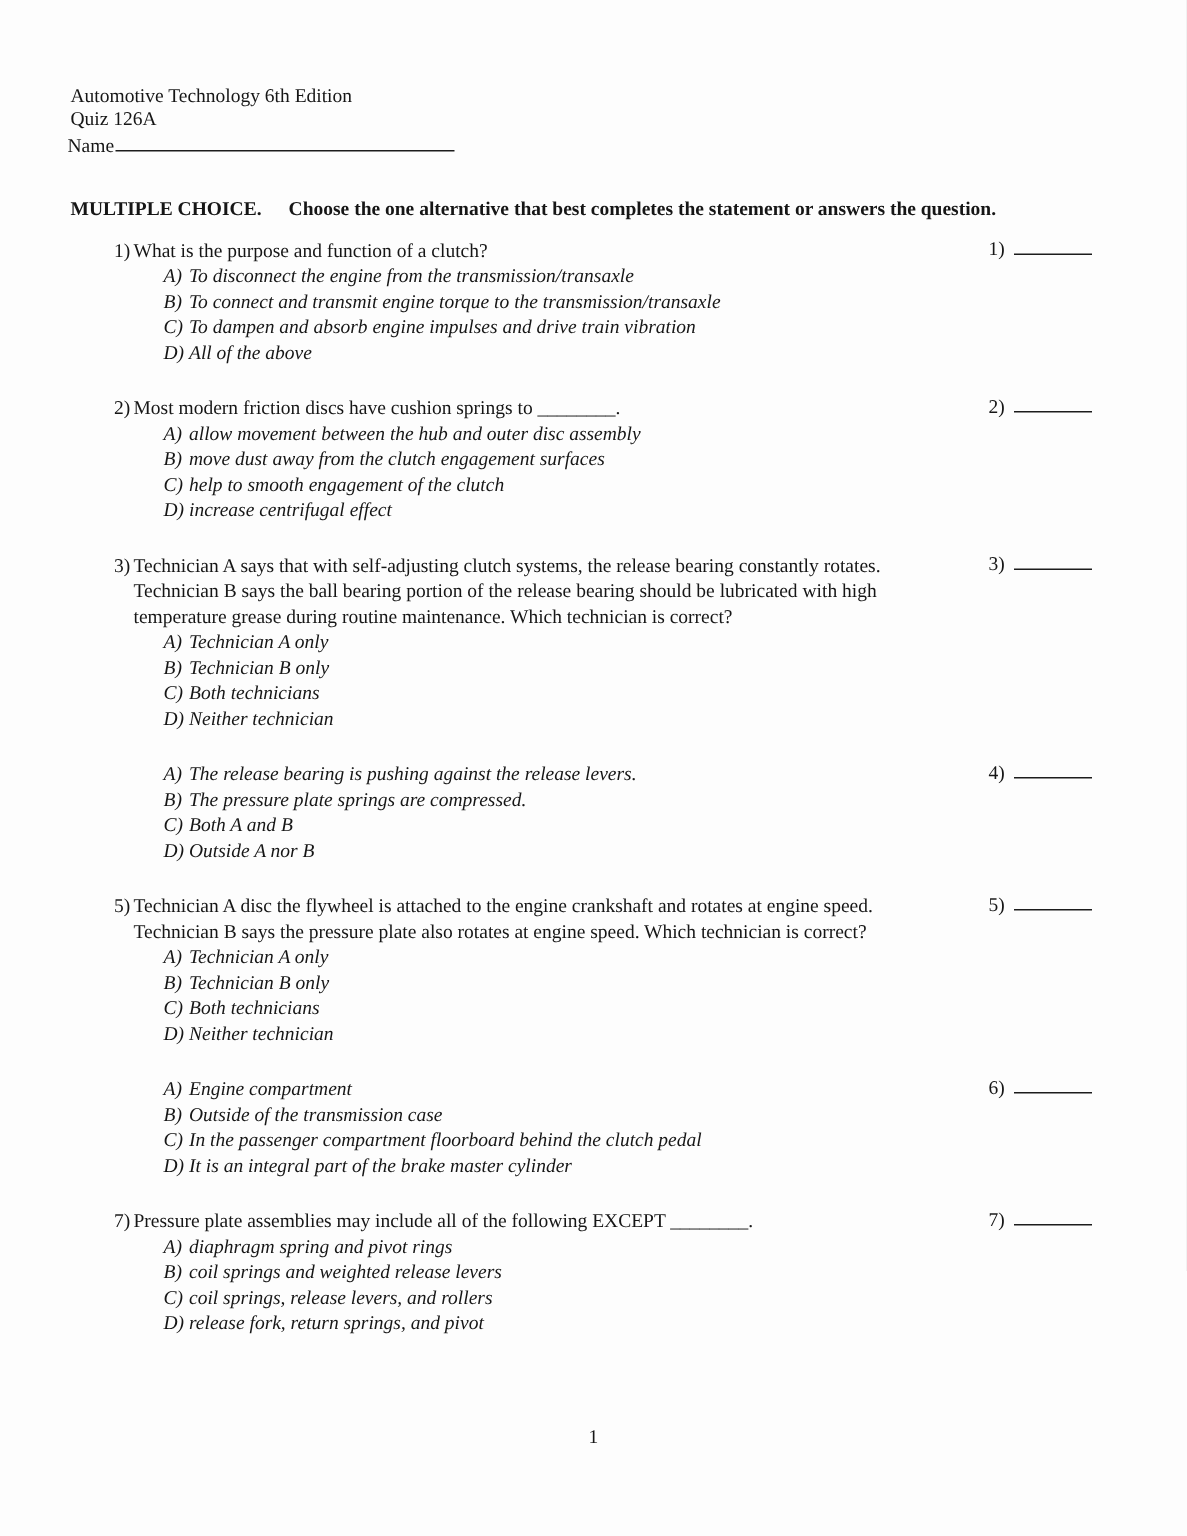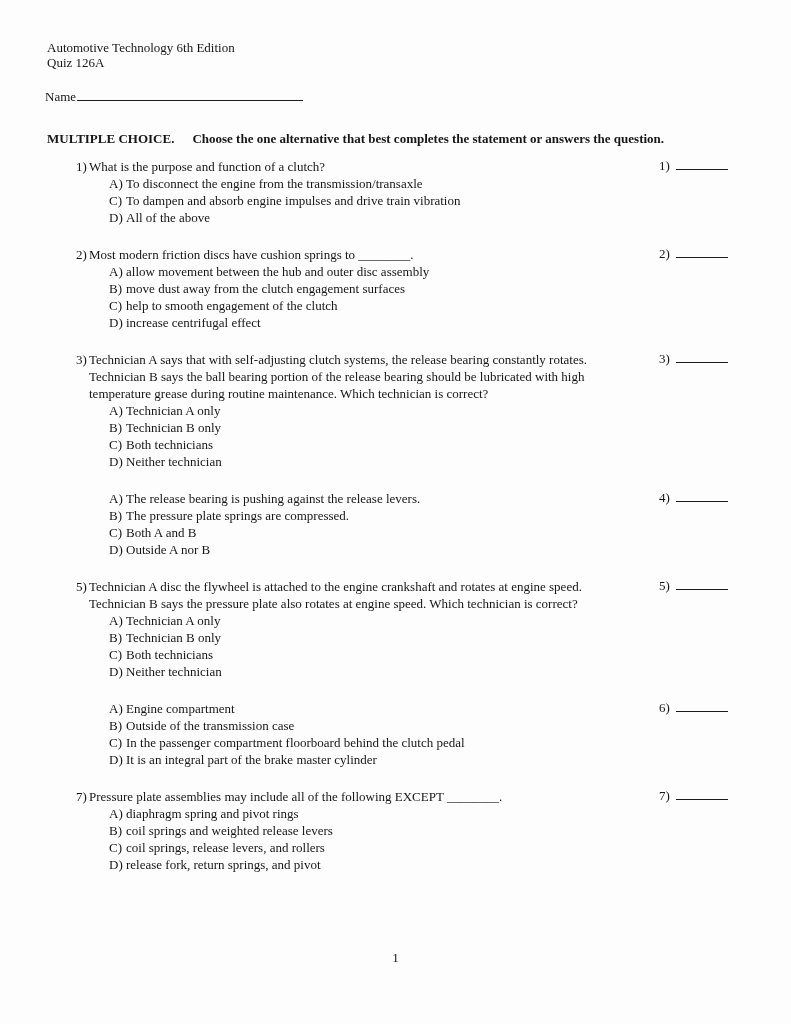--- a/index.html
+++ b/index.html
@@ -10,21 +10,21 @@
     background: #fdfdfd;
     font-family: "Liberation Serif", serif;
     font-size: 13px;
     color: #161616;
     overflow: hidden;
     margin: 0 auto;
   }
   .header {
     position: absolute;
     left: 47px;
-    top: 40px;
+    top: 56px;
     line-height: 15px;
   }
   .name-row {
     position: absolute;
     left: 45px;
     top: 87px;
   }
   .name-underline {
     display: inline-block;
     width: 226px;
@@ -47,21 +47,21 @@
     width: 653px;
   }
   .question {
     position: relative;
     margin-bottom: 20px;
     line-height: 17px;
   }
   .stem-line { padding-right: 88px; }
   .stem-line.cont { margin-left: 13px; }
   .q-num { display: inline-block; width: 13px; }
-  .option { margin-left: 33px; padding-right: 88px; }
+  .option { margin-left: 33px; padding-right: 88px; font-style: italic; }
   .opt-letter { display: inline-block; width: 17px; }
   .q-answer {
     position: absolute;
     top: -1px;
     right: 0;
     width: 70px;
     white-space: nowrap;
   }
   .q-answer .ans-num { display: inline-block; width: 13px; }
   .blank {
@@ -95,20 +95,21 @@
 
   <div class="instruction">
     <span>MULTIPLE CHOICE.</span><span class="instr-text">Choose the one alternative that best completes the statement or answers the question.</span>
   </div>
 
   <div class="questions">
 
     <div class="question">
       <div class="stem-line"><span class="q-num">1)</span><span>What is the purpose and function of a clutch?</span></div>
       <div class="option"><span class="opt-letter">A)</span><span>To disconnect the engine from the transmission/transaxle</span></div>
+      <div class="option"><span class="opt-letter">B)</span><span>To connect and transmit engine torque to the transmission/transaxle</span></div>
       <div class="option"><span class="opt-letter">C)</span><span>To dampen and absorb engine impulses and drive train vibration</span></div>
       <div class="option"><span class="opt-letter">D)</span><span>All of the above</span></div>
       <div class="q-answer"><span class="ans-num">1)</span><span class="blank"></span></div>
     </div>
 
     <div class="question">
       <div class="stem-line"><span class="q-num">2)</span><span>Most modern friction discs have cushion springs to ________.</span></div>
       <div class="option"><span class="opt-letter">A)</span><span>allow movement between the hub and outer disc assembly</span></div>
       <div class="option"><span class="opt-letter">B)</span><span>move dust away from the clutch engagement surfaces</span></div>
       <div class="option"><span class="opt-letter">C)</span><span>help to smooth engagement of the clutch</span></div>

